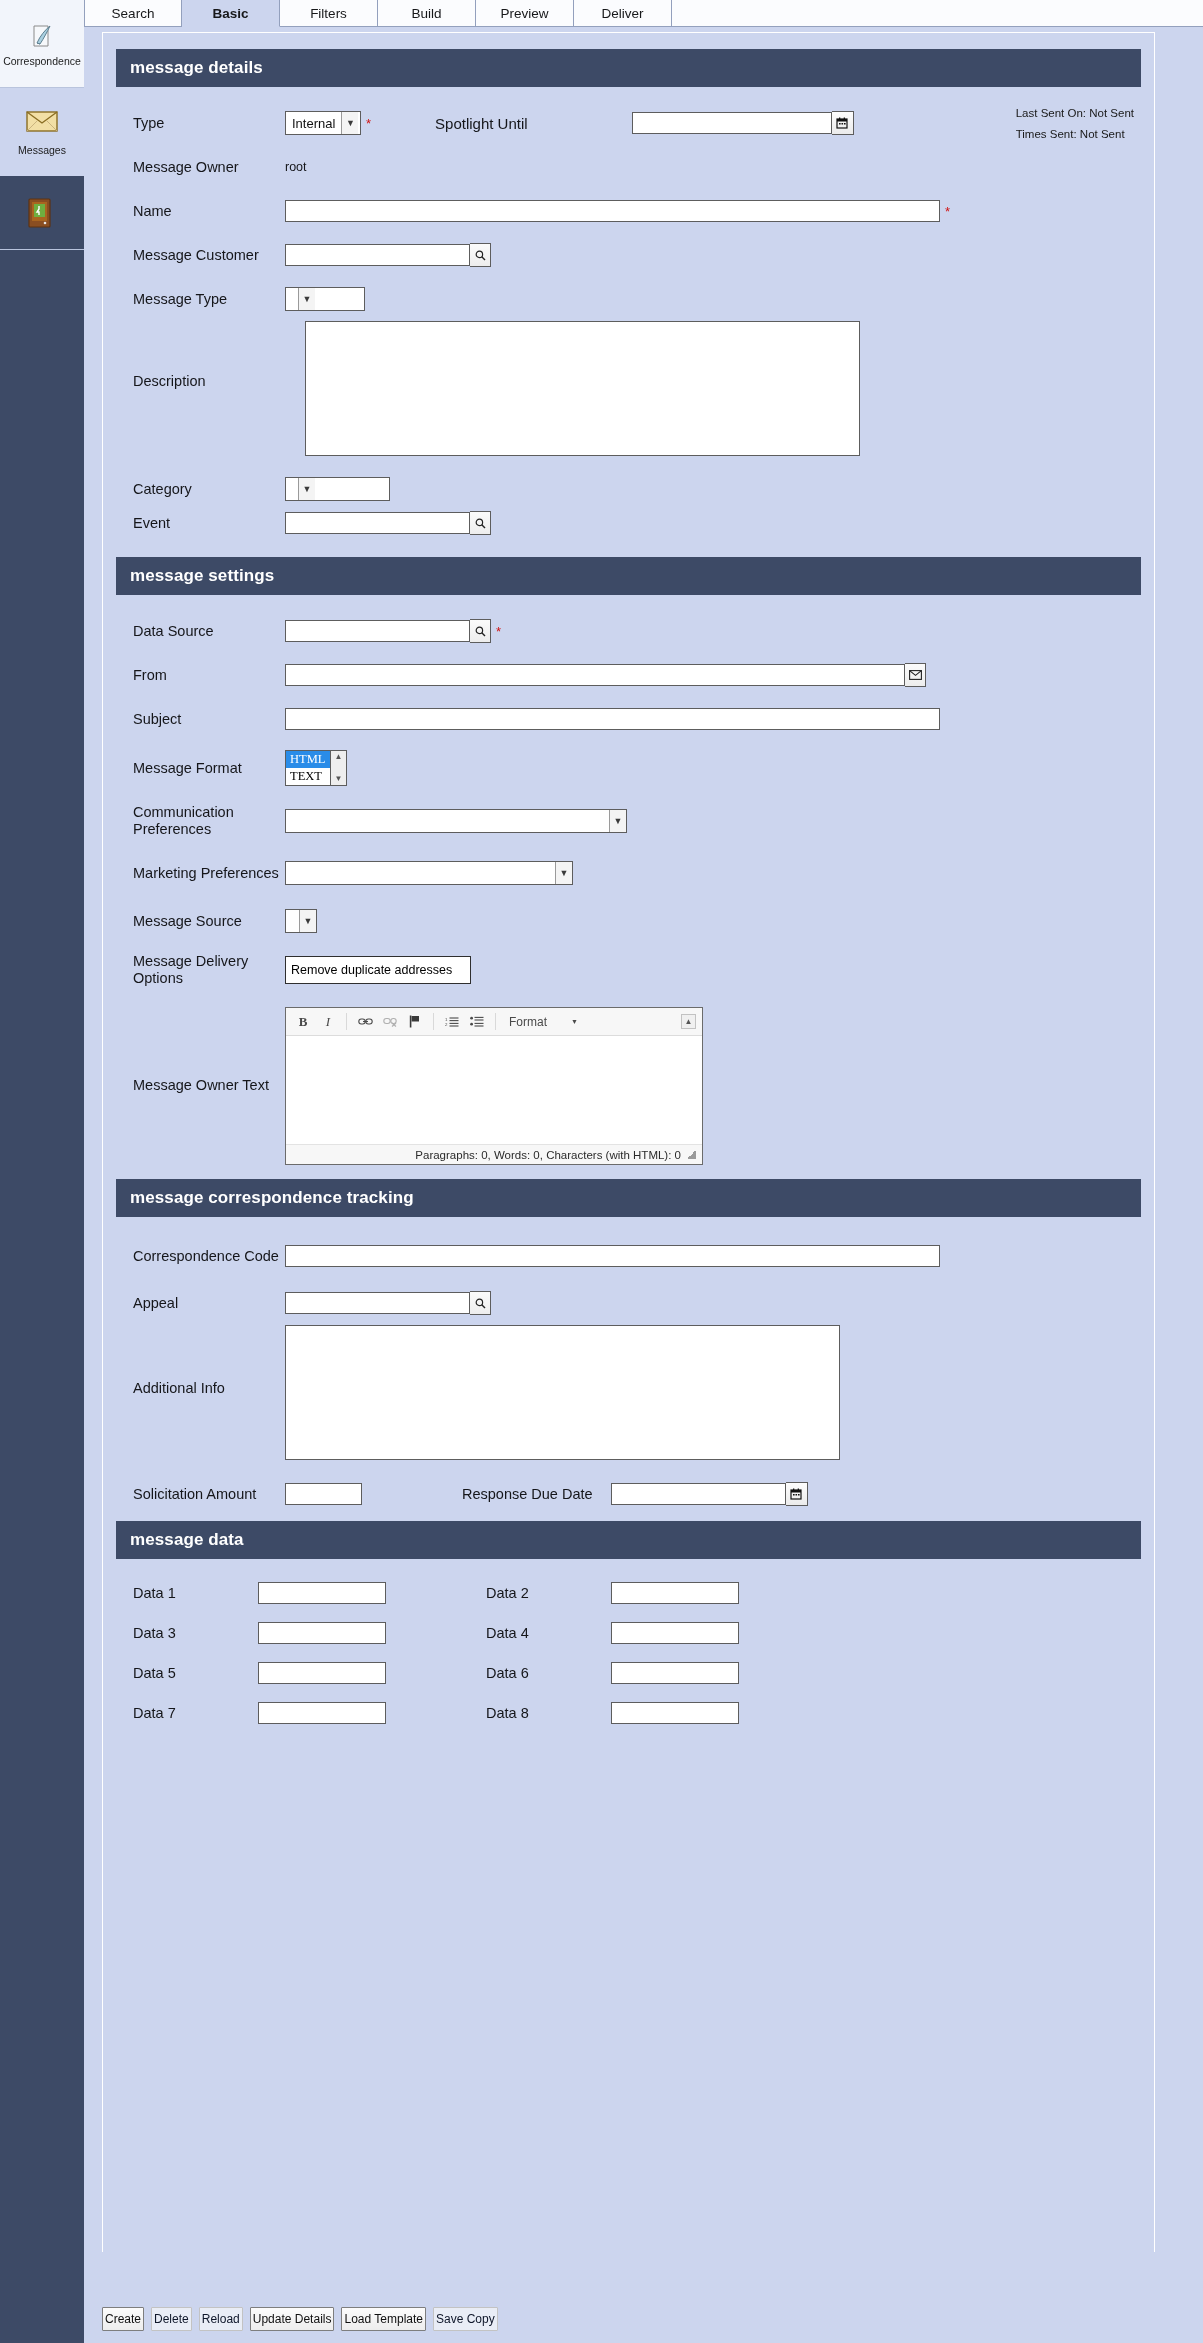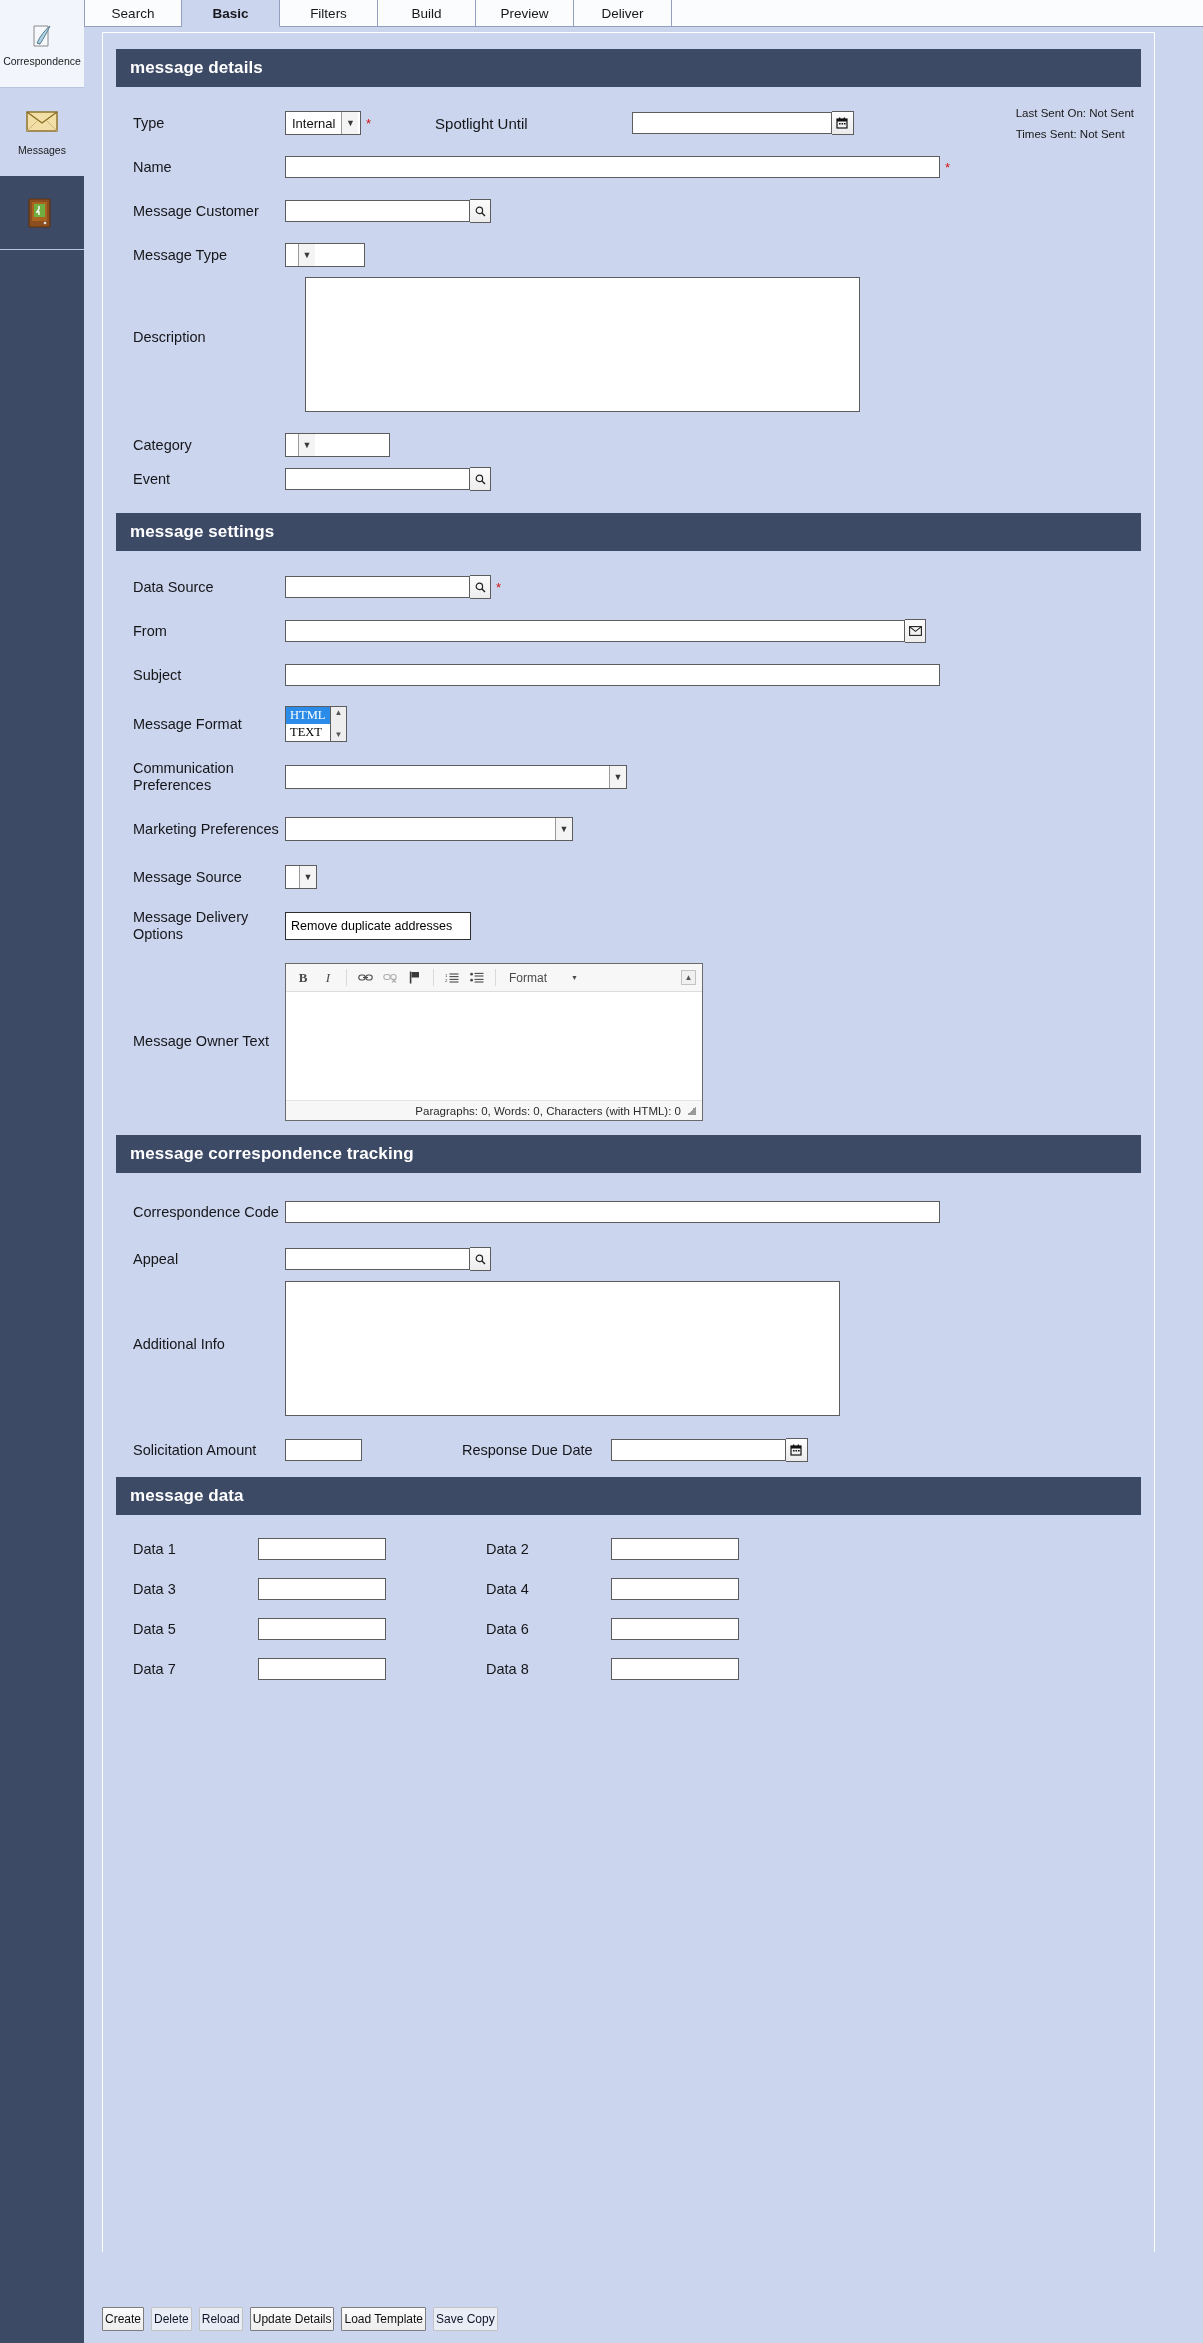--- a/index.html
+++ b/index.html
@@ -379,20 +379,24 @@
                 <span>Not Sent</span>
               </div>
               <div class="sent-line">
                 <b>Times Sent:</b>
                 <span>Not Sent</span>
               </div>
             </div>
           </div>
         </div>
 
+        <div class="row">
+          <div class="lbl">Message Owner</div>
+          <div class="readonly-val">root</div>
+        </div>
 
         <div class="row">
           <div class="lbl">Name</div>
           <div class="ctl">
             <input class="txt w655" type="text" value="" style="">
             <span class="req">*</span>
           </div>
         </div>
 
         <div class="row">

